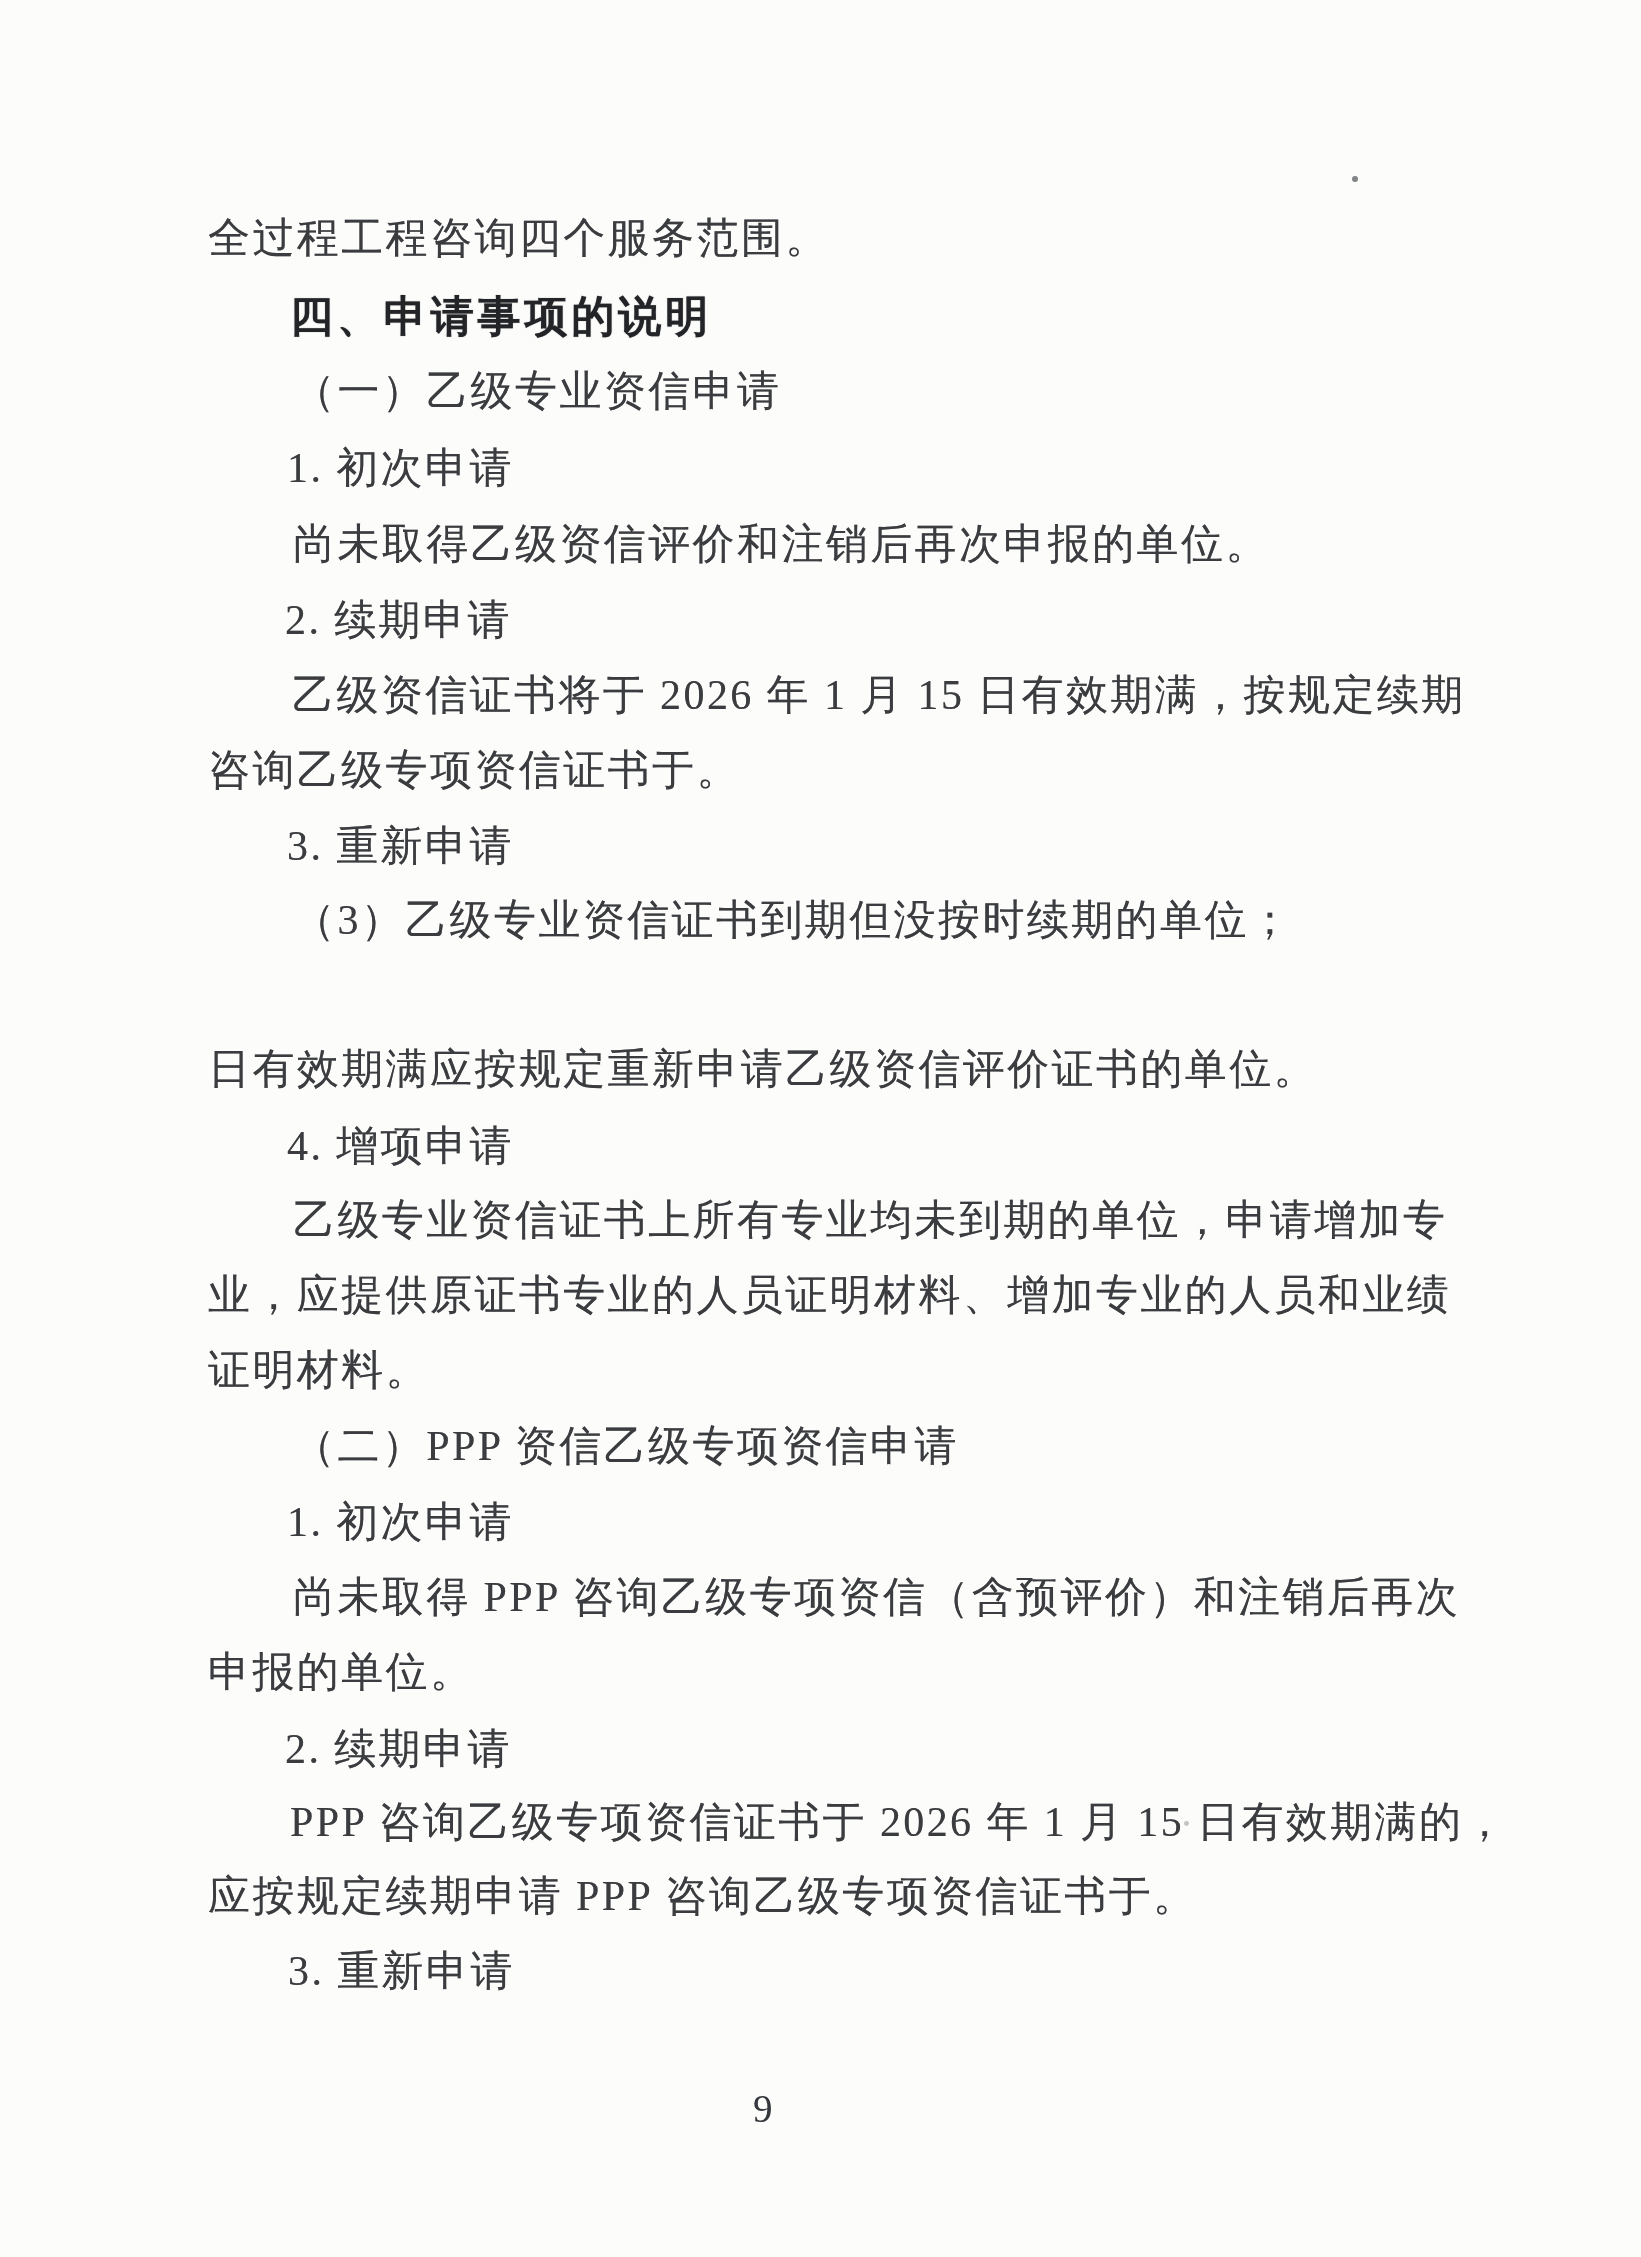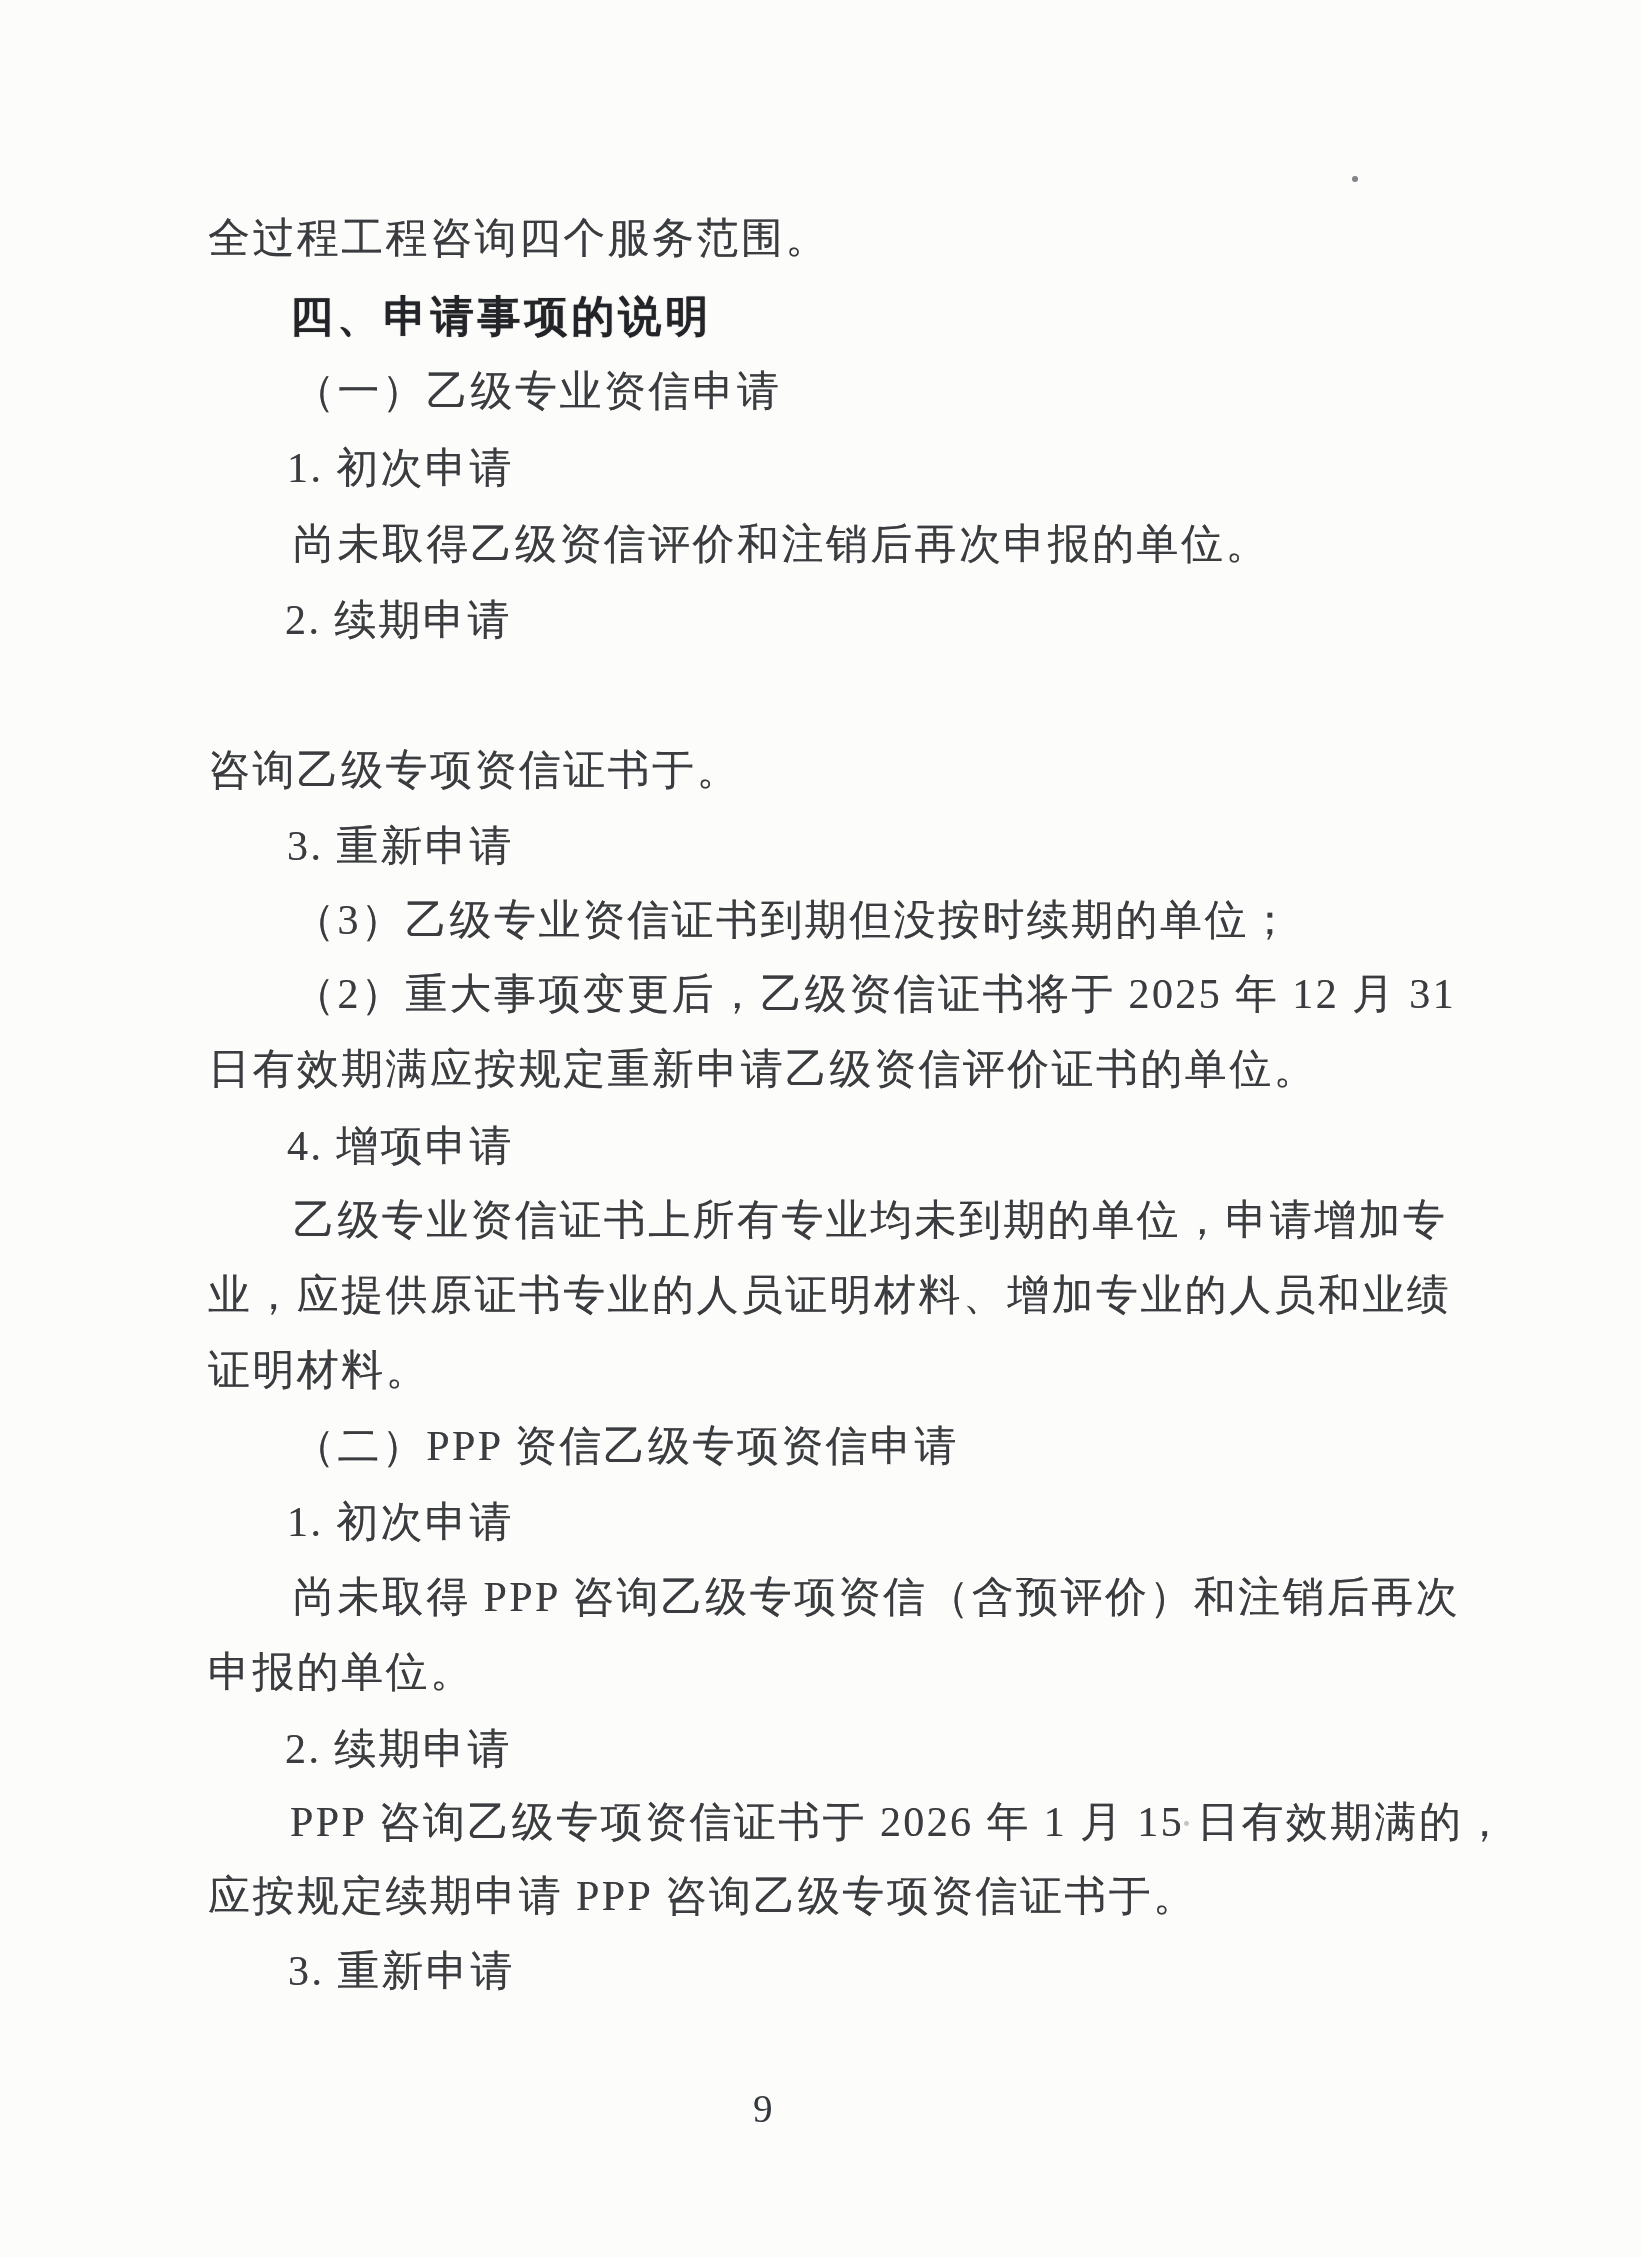--- a/index.html
+++ b/index.html
@@ -51,24 +51,24 @@
 <body>
 
 <div class="page">
 
   <div class="line heading" style="top:291px; left:290px">四、申请事项的说明</div>
   <div class="line" style="top:214px; left:208px">全过程工程咨询四个服务范围。</div>
   <div class="line" style="top:367px; left:293px">（一）乙级专业资信申请</div>
   <div class="line" style="top:444px; left:287px">1. 初次申请</div>
   <div class="line" style="top:520px; left:293px">尚未取得乙级资信评价和注销后再次申报的单位。</div>
   <div class="line" style="top:596px; left:285px">2. 续期申请</div>
+  <div class="line" style="top:671px; left:292px">乙级资信证书将于 2026 年 1 月 15 日有效期满，按规定续期</div>
   <div class="line" style="top:746px; left:208px">咨询乙级专项资信证书于。</div>
   <div class="line" style="top:822px; left:287px">3. 重新申请</div>
   <div class="line" style="top:896px; left:293px">（3）乙级专业资信证书到期但没按时续期的单位；</div>
-  <div class="line" style="top:970px; left:293px">（2）重大事项变更后，乙级资信证书将于 2025 年 12 月 31</div>
   <div class="line" style="top:1045px; left:208px">日有效期满应按规定重新申请乙级资信评价证书的单位。</div>
   <div class="line" style="top:1122px; left:287px">4. 增项申请</div>
   <div class="line" style="top:1271px; left:208px">业，应提供原证书专业的人员证明材料、增加专业的人员和业绩</div>
   <div class="line" style="top:1196px; left:293px">乙级专业资信证书上所有专业均未到期的单位，申请增加专</div>
   <div class="line" style="top:1346px; left:208px">证明材料。</div>
   <div class="line" style="top:1422px; left:293px">（二）PPP 资信乙级专项资信申请</div>
   <div class="line" style="top:1498px; left:287px">1. 初次申请</div>
   <div class="line" style="top:1573px; left:293px">尚未取得 PPP 咨询乙级专项资信（含预评价）和注销后再次</div>
   <div class="line" style="top:1648px; left:208px">申报的单位。</div>
   <div class="line" style="top:1725px; left:285px">2. 续期申请</div>

